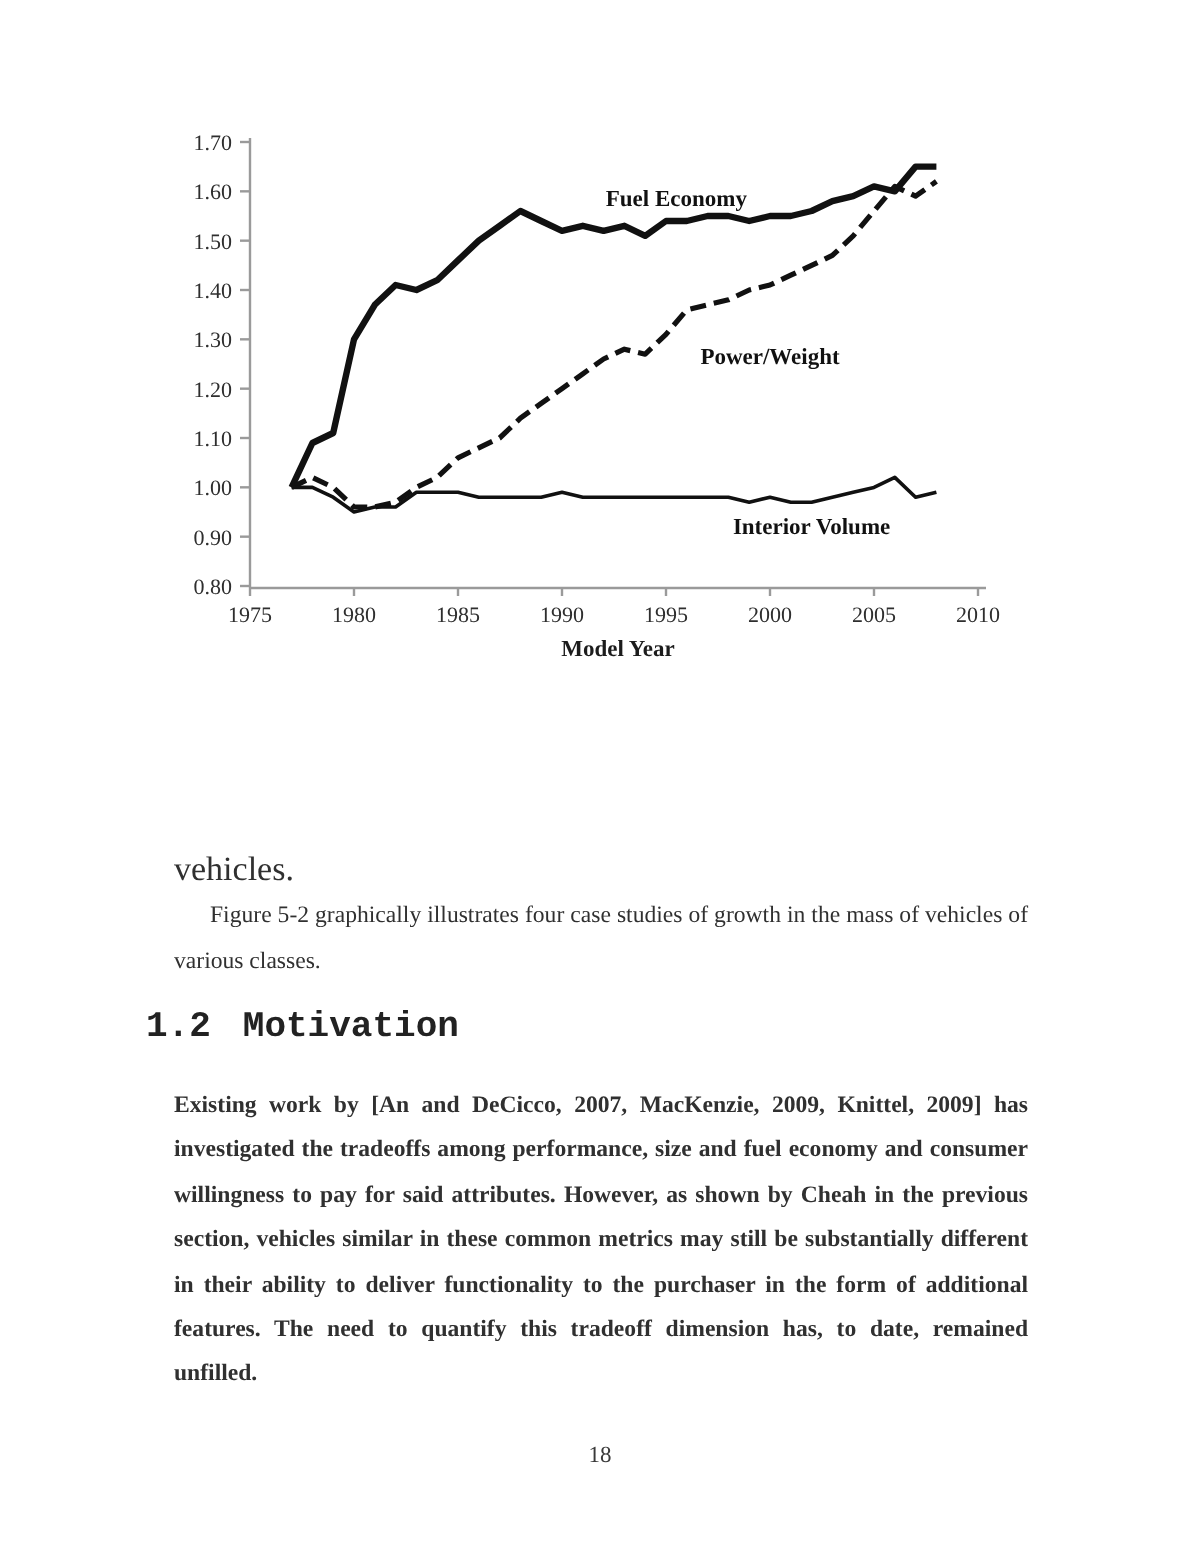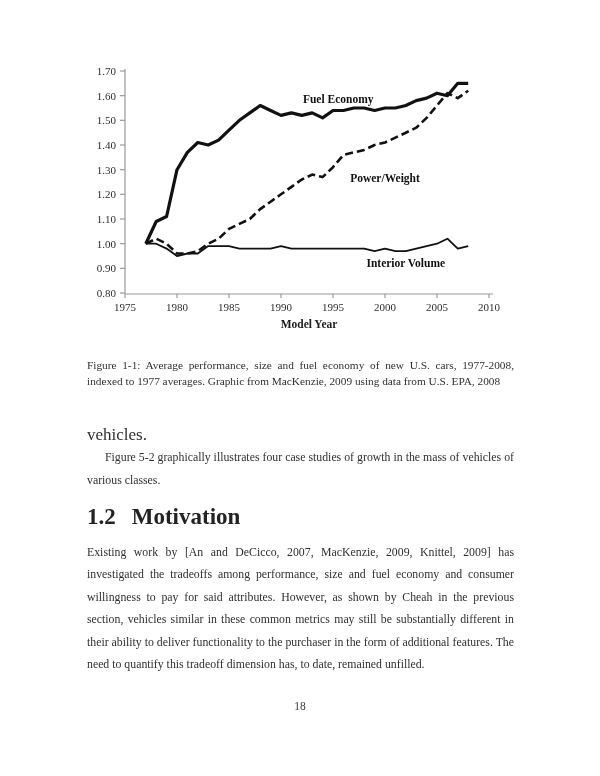--- a/index.html
+++ b/index.html
@@ -24,32 +24,32 @@
   .para-continuation {
     position: absolute; top: 426px; left: 87px; width: 427px;
     font-size: 17px; line-height: 18px; color: #303030;
   }
   .para-figure-intro {
     position: absolute; top: 446px; left: 87px; width: 427px;
     font-size: 11.8px; line-height: 22.5px; text-align: justify;
     text-indent: 18px; color: #303030;
   }
   .section-heading {
-    position: absolute; top: 504px; left: 87px; width: 427px; margin: 0;
-    font-size: 23px; font-weight: bold; color: #222222;
+    position: absolute; top: 504px; left: 73px; width: 427px; margin: 0;
+    font-size: 18px; font-weight: bold; color: #222222; font-family: Liberation Mono, monospace;
   }
   .section-heading .sec-num { display: inline-block; margin-right: 16px; }
   .body-text {
     position: absolute; top: 541px; left: 87px; width: 427px;
-    font-size: 11.8px; line-height: 22.4px; text-align: justify; color: #303030;
+    font-size: 11.8px; line-height: 22.4px; text-align: justify; color: #303030; font-weight: bold;
   }
   .body-text p { margin: 0; }
   .body-text p.indented { text-indent: 18px; }
   .page-number {
-    position: absolute; top: 700px; left: 0; width: 600px;
+    position: absolute; top: 722px; left: 0; width: 600px;
     text-align: center; font-size: 11.5px; color: #3a3a3a;
   }
 </style>
 </head>
 <body>
 
 <div class="page">
 
   <figure class="figure-block">
     <svg id="chart-svg" width="600" height="345" viewBox="0 0 600 345">
@@ -94,21 +94,20 @@
         <text x="309" y="328" text-anchor="middle" class="axis-title">Model Year</text>
         <polyline points="145.8,243.7 156.2,221.5 166.6,216.5 177.0,169.7 187.4,152.4 197.8,142.5 208.2,145.0 218.6,140.1 229.0,130.2 239.4,120.3 249.8,112.9 260.2,105.5 270.6,110.5 281.0,115.4 291.4,112.9 301.8,115.4 312.2,112.9 322.6,117.9 333.0,110.5 343.4,110.5 353.8,108.0 364.2,108.0 374.6,110.5 385.0,108.0 395.4,108.0 405.8,105.5 416.2,100.6 426.6,98.1 437.0,93.2 447.4,95.7 457.8,83.3 468.2,83.3" fill="none" stroke="#111111" stroke-width="3.2" stroke-linejoin="round" stroke-linecap="butt" stroke-dasharray="none"></polyline>
         <polyline points="145.8,243.7 156.2,238.7 166.6,243.7 177.0,253.5 187.4,253.5 197.8,251.1 208.2,243.7 218.6,238.7 229.0,228.9 239.4,223.9 249.8,219.0 260.2,209.1 270.6,201.7 281.0,194.3 291.4,186.9 301.8,179.5 312.2,174.6 322.6,177.1 333.0,167.2 343.4,154.9 353.8,152.4 364.2,149.9 374.6,145.0 385.0,142.5 395.4,137.6 405.8,132.7 416.2,127.7 426.6,117.9 437.0,105.5 447.4,93.2 457.8,98.1 468.2,90.7" fill="none" stroke="#111111" stroke-width="2.6" stroke-linejoin="round" stroke-linecap="butt" stroke-dasharray="8,4"></polyline>
         <polyline points="145.8,243.7 156.2,243.7 166.6,248.6 177.0,256.0 187.4,253.5 197.8,253.5 208.2,246.1 218.6,246.1 229.0,246.1 239.4,248.6 249.8,248.6 260.2,248.6 270.6,248.6 281.0,246.1 291.4,248.6 301.8,248.6 312.2,248.6 322.6,248.6 333.0,248.6 343.4,248.6 353.8,248.6 364.2,248.6 374.6,251.1 385.0,248.6 395.4,251.1 405.8,251.1 416.2,248.6 426.6,246.1 437.0,243.7 447.4,238.7 457.8,248.6 468.2,246.1" fill="none" stroke="#111111" stroke-width="1.8" stroke-linejoin="round" stroke-linecap="butt" stroke-dasharray="none"></polyline>
         <text x="338.2" y="103.06666666666666" text-anchor="middle" class="series-label">Fuel Economy</text>
         <text x="385" y="182" text-anchor="middle" class="series-label">Power/Weight</text>
         <text x="405.8" y="267.1" text-anchor="middle" class="series-label">Interior Volume</text>
       </svg>
   </figure>
 
-  <div class="caption">Figure 1-1: Average performance, size and fuel economy of new U.S. cars, 1977-2008, indexed to 1977 averages. Graphic from MacKenzie, 2009 using data from U.S. EPA, 2008</div>
 
   <div class="para-continuation">vehicles.</div>
 
   <div class="para-figure-intro">Figure 5-2 graphically illustrates four case studies of growth in the mass of vehicles of various classes.</div>
 
   <h2 class="section-heading">
     <span class="sec-num">1.2</span><span>Motivation</span>
   </h2>
 
   <div class="body-text">

